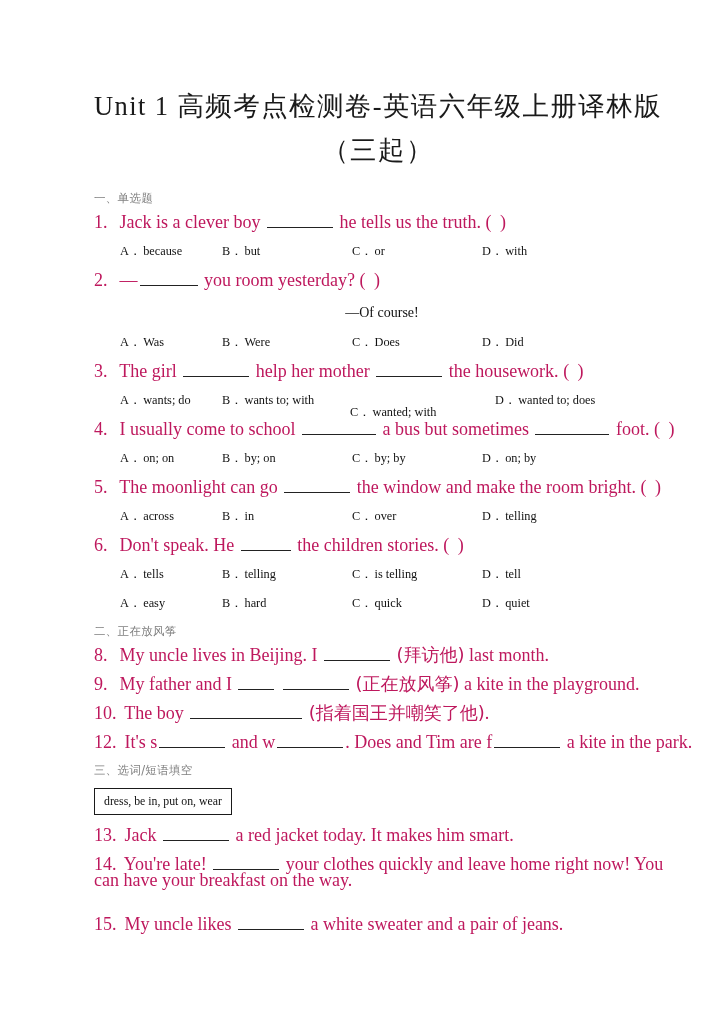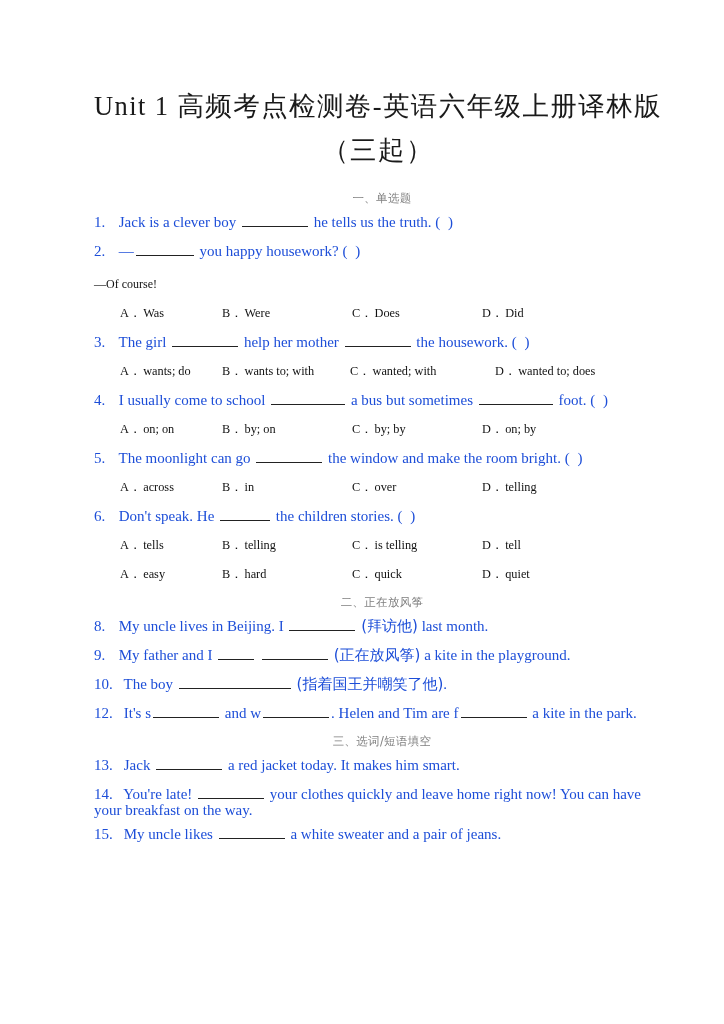--- a/index.html
+++ b/index.html
@@ -42,34 +42,33 @@
   }
 
   
   .section-head {
     color: #808080;
     font-size: 11.5px;
     line-height: 15px;
     margin: 7px 0 8px 0;
     font-family: "Liberation Sans", "DejaVu Sans", sans-serif;
     letter-spacing: 0.3px;
-    text-align: center;
   }
 
   
   .q-line {
-    font-size: 15px;
+    font-size: 18px;
     line-height: 16px;
     margin: 0 0 13px 0;
     white-space: nowrap;
-    color: #1d4ed8;
+    color: #be185d;
   }
   .q-line.wrapline {
     white-space: normal;
-    margin-bottom: 8px;
+    margin-bottom: 28px;
     font-family: Liberation Serif, serif;
   }
   .q-num {
     display: inline-block;
     min-width: 21px;
   }
   .q-num.wide {
     min-width: 26px;
   }
 
@@ -106,29 +105,30 @@
     top: 0;
     white-space: nowrap;
   }
   .opt .lbl { margin-right: 2px; }
 
   .opt-a { left: 26px; }
   .opt-b { left: 128px; }
   .opt-c { left: 258px; }
   .opt-d { left: 388px; }
 
-  .opt-row.narrow .opt-c { left: 256px; }
+  .opt-row.narrow .opt-c { left: 256px; margin-top: 12px; }
   .opt-row.narrow .opt-d { left: 401px; }
 
   
   .cont-line {
-    font-size: 12px;
+    font-size: 14px;
     line-height: 16px;
     margin: 17px 0 13px 0;
     color: #111111;
+    text-align: center;
   }
 
   
   .word-bank {
     display: inline-block;
     border: 1px solid #1a1a1a;
     padding: 5px 9px 6px 9px;
     font-size: 11.8px;
     line-height: 14px;
     margin: 2px 0 12px 0;
@@ -151,26 +151,32 @@
     <div class="section-head cn">一、单选题</div>
 
     
     <div class="q-line">
       <span class="q-num">1.</span>
       <span>Jack is a clever boy</span>
       <span class="blank b-lg"></span>
       <span>he tells us the truth.</span>
       <span class="paren">(    )</span>
     </div>
+    <div class="opt-row">
+      <span class="opt opt-a"><span class="lbl">A．</span><span>because</span></span>
+      <span class="opt opt-b"><span class="lbl">B．</span><span>but</span></span>
+      <span class="opt opt-c"><span class="lbl">C．</span><span>or</span></span>
+      <span class="opt opt-d"><span class="lbl">D．</span><span>with</span></span>
+    </div>
 
     
     <div class="q-line">
       <span class="q-num">2.</span>
       <span>—</span><span class="blank b-md"></span>
-      <span>you happy housework?</span>
+      <span>you room yesterday?</span>
       <span class="paren">(  )</span>
     </div>
     <div class="cont-line">—Of course!</div>
     <div class="opt-row">
       <span class="opt opt-a"><span class="lbl">A．</span><span>Was</span></span>
       <span class="opt opt-b"><span class="lbl">B．</span><span>Were</span></span>
       <span class="opt opt-c"><span class="lbl">C．</span><span>Does</span></span>
       <span class="opt opt-d"><span class="lbl">D．</span><span>Did</span></span>
     </div>
 
@@ -275,27 +281,28 @@
       <span class="blank b-xxl"></span>
       <span class="cn">(指着国王并嘲笑了他)</span><span>.</span>
     </div>
 
     
 
     
     <div class="q-line">
       <span class="q-num wide">12.</span>
       <span>It's s</span><span class="blank b-lg"></span>
-      <span>and w</span><span class="blank b-lg"></span><span>. Helen and Tim are f</span><span class="blank b-lg"></span>
+      <span>and w</span><span class="blank b-lg"></span><span>. Does and Tim are f</span><span class="blank b-lg"></span>
       <span>a kite in the park.</span>
     </div>
 
     
     <div class="section-head cn">三、选词/短语填空</div>
 
+    <div class="word-bank">dress, be in, put on, wear</div>
 
     
     <div class="q-line">
       <span class="q-num wide">13.</span>
       <span>Jack</span>
       <span class="blank b-lg"></span>
       <span>a red jacket today. It makes him smart.</span>
     </div>
 
     

